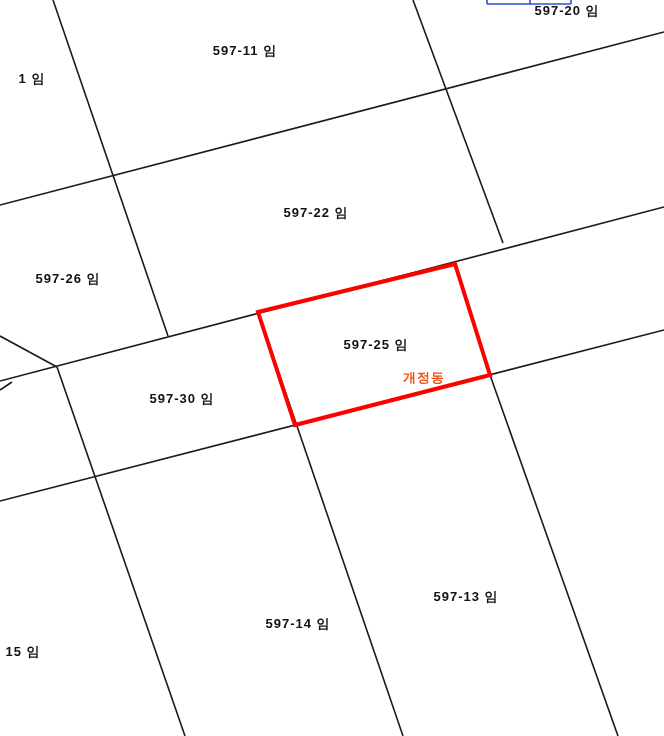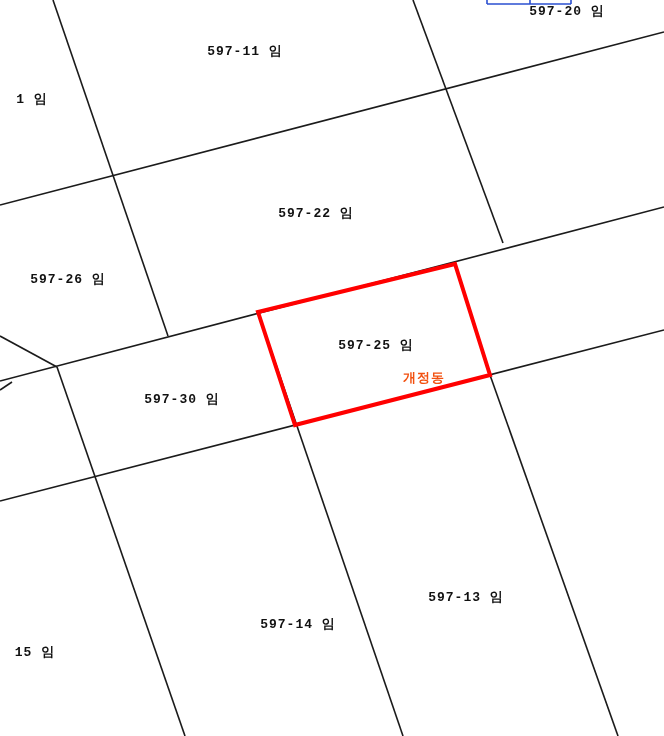--- a/index.html
+++ b/index.html
@@ -1,21 +1,21 @@
 <!DOCTYPE html>
 <html><head>
 <meta charset="utf-8">
 <style>
   html,body{margin:0;padding:0;background:#ffffff;}
   .map-viewport{
     position:relative;
     width:664px;height:736px;
     background:#ffffff;
     overflow:hidden;
-    font-family:Liberation Mono, monospace;
+    font-family:Liberation Sans, sans-serif;
   }
   .map-viewport svg{position:absolute;left:0;top:0;}
   .plabel{
     position:absolute;
     transform:translate(-50%,-50%);
     font-weight:bold;
     font-size:13px;
     letter-spacing:1px;
     white-space:nowrap;
     color:#111111;
@@ -39,22 +39,22 @@
       <line x1="0" y1="336" x2="57" y2="367" stroke="#1b1b1b" stroke-width="1.6"></line>
       <line x1="0" y1="390" x2="12" y2="382" stroke="#1b1b1b" stroke-width="1.6"></line>
       <line x1="487" y1="4" x2="571" y2="4" stroke="#2a4fd0" stroke-width="1.6"></line>
       <line x1="487" y1="0" x2="487" y2="4" stroke="#2a4fd0" stroke-width="1.6"></line>
       <line x1="530" y1="0" x2="530" y2="4" stroke="#2a4fd0" stroke-width="1.6"></line>
       <line x1="571" y1="0" x2="571" y2="4" stroke="#2a4fd0" stroke-width="1.6"></line>
       <polygon points="258,312 455,264 490,375 295,425" fill="none" stroke="#ff0000" stroke-width="4" stroke-linejoin="miter"></polygon>
     </svg>
 <div class="plabel" style="left: 567px; top: 11px;">597-20 임</div>
     <div class="plabel" style="left: 245px; top: 51px;">597-11 임</div>
-    <div class="plabel" style="left: 32px; top: 79px; margin-top: 20px;">1 임</div>
+    <div class="plabel" style="left: 32px; top: 79px;">1 임</div>
     <div class="plabel" style="left: 316px; top: 213px;">597-22 임</div>
     <div class="plabel" style="left: 68px; top: 279px;">597-26 임</div>
     <div class="plabel" style="left: 182px; top: 399px;">597-30 임</div>
     <div class="plabel" style="left: 466px; top: 597px;">597-13 임</div>
     <div class="plabel" style="left: 263px; top: 624px; margin-left: 35px;">597-14 임</div>
-    <div class="plabel" style="left: 35px; top: 652px; text-align: right;">15 임</div>
+    <div class="plabel" style="left: 23px; top: 652px; text-align: right;">15 임</div>
     <div class="plabel" style="left: 376px; top: 345px;">597-25 임</div>
     <div class="plabel" style="left: 424px; top: 378px; color: rgb(242, 80, 15); text-align: right;">개정동</div>
   </div>
 
 </body></html>

